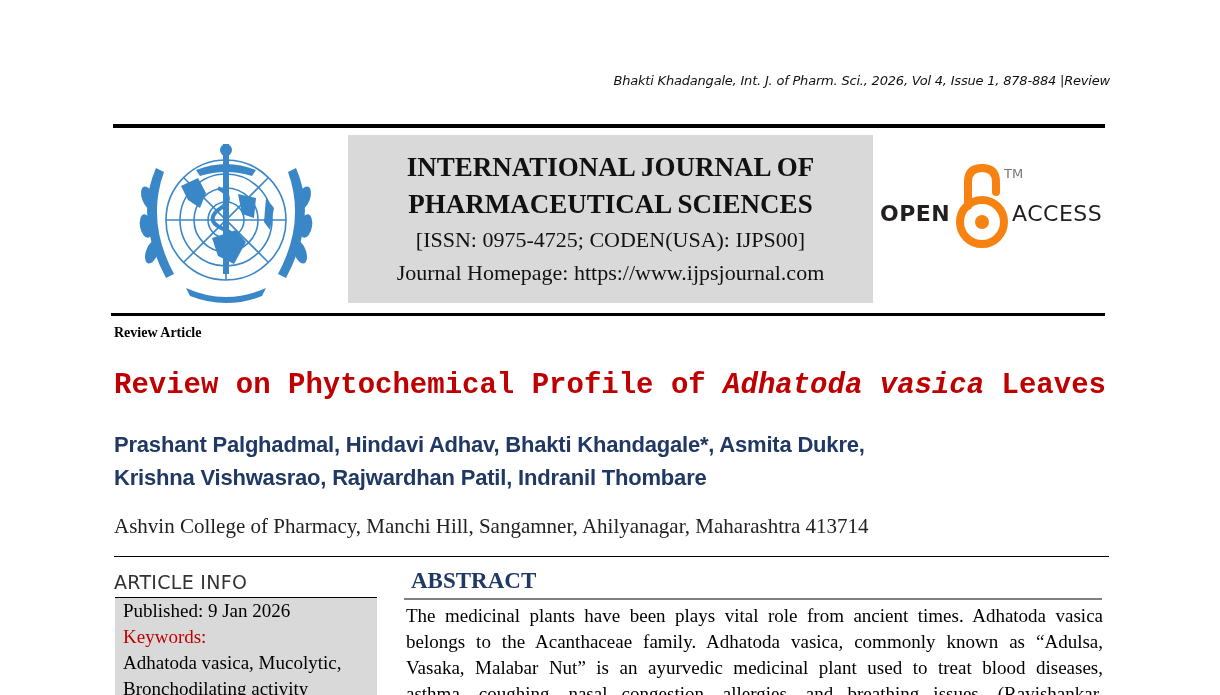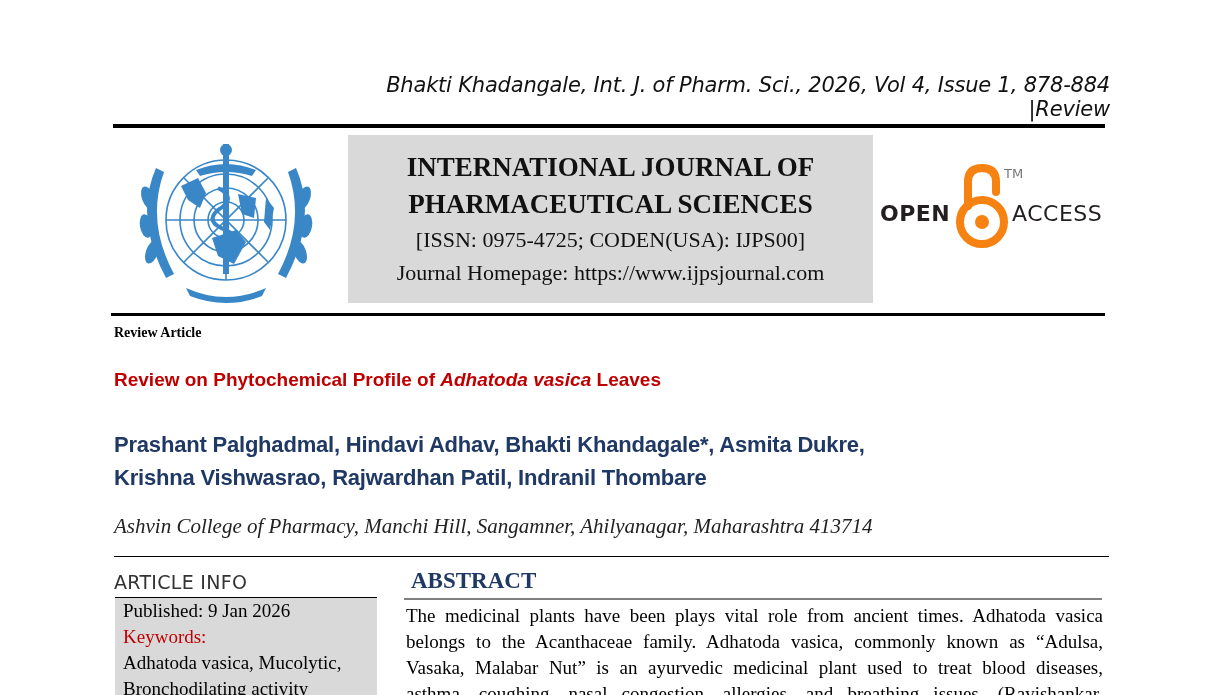--- a/index.html
+++ b/index.html
@@ -1,33 +1,33 @@
 <!DOCTYPE html>
 <html><head>
 <meta charset="utf-8">
 <style>
   html, body { margin: 0; padding: 0; background: #ffffff; }
   body { width: 1220px; height: 695px; overflow: hidden; position: relative; font-family: "Liberation Serif", serif; color: #000; }
-  .running-header { position: absolute; left: 380px; top: 73px; width: 730px; text-align: right; font-family: "DejaVu Sans", sans-serif; font-style: italic; font-size: 21px; color: #111; letter-spacing: -0.2px; }
+  .running-header { position: absolute; left: 380px; top: 73px; width: 730px; text-align: right; font-family: "DejaVu Sans", sans-serif; font-style: italic; font-size: 13px; color: #111; letter-spacing: -0.2px; }
   .rule-top { position: absolute; left: 113px; top: 124px; width: 992px; height: 4px; background: #000; }
   .rule-bottom { position: absolute; left: 111px; top: 313px; width: 994px; height: 3px; background: #000; }
   .logo-emblem { position: absolute; left: 126px; top: 138px; width: 200px; height: 168px; }
   .masthead-box { position: absolute; left: 348px; top: 135px; width: 525px; height: 168px; background: #d9d9d9; text-align: center; }
   .masthead-title { font-family: "Liberation Serif", serif; font-weight: bold; font-size: 27px; line-height: 37px; margin-top: 14px; color: #111; }
   .masthead-issn, .masthead-home { font-family: "Liberation Serif", serif; font-size: 22px; line-height: 33px; color: #111; }
   .oa-logo { position: absolute; left: 880px; top: 162px; width: 230px; height: 90px; }
   .oa-open { position: absolute; left: 0; top: 39px; font-family: "DejaVu Sans", sans-serif; font-weight: bold; font-size: 22px; color: #231f20; letter-spacing: 0.5px; }
   .oa-access { position: absolute; left: 132px; top: 39px; font-family: "DejaVu Sans", sans-serif; font-weight: normal; font-size: 22px; color: #231f20; letter-spacing: 0.5px; }
   .oa-tm { position: absolute; left: 124px; top: 4px; font-family: "DejaVu Sans", sans-serif; font-size: 13px; color: #777; }
   .oa-lock { position: absolute; left: 72px; top: 0px; width: 60px; height: 88px; }
   .article-type { position: absolute; left: 114px; top: 325px; font-family: "Liberation Serif", serif; font-weight: bold; font-size: 14px; color: #000; }
-  .article-title { position: absolute; left: 114px; top: 369px; font-family: Liberation Sans, sans-serif; font-weight: bold; font-size: 19px; color: #c00000; white-space: nowrap; }
+  .article-title { position: absolute; left: 114px; top: 369px; font-family: Liberation Mono, monospace; font-weight: bold; font-size: 29px; color: #c00000; white-space: nowrap; }
   .article-title em { font-style: italic; font-weight: bold; }
   .authors { position: absolute; left: 114px; top: 428px; width: 960px; font-family: Liberation Sans, sans-serif; font-weight: bold; font-size: 22px; line-height: 33px; color: #1f3864; letter-spacing: -0.2px; }
-  .affiliation { position: absolute; left: 114px; top: 514px; font-family: "Liberation Serif", serif; font-style: italic; font-size: 21px; color: #222; }
+  .affiliation { position: absolute; left: 114px; top: 514px; font-family: "Liberation Serif", serif; font-size: 21px; color: #222; }
   .rule-mid { position: absolute; left: 114px; top: 556px; width: 995px; height: 1px; background: #000; }
   .info-heading { position: absolute; left: 114px; top: 571px; font-family: "DejaVu Sans", sans-serif; font-size: 19px; font-weight: normal; color: #333; letter-spacing: 0.3px; }
   .info-box { position: absolute; left: 115px; top: 597px; width: 262px; height: 110px; background: #d9d9d9; border-top: 1.5px solid #000; }
   .info-line { padding-left: 8px; font-family: "Liberation Serif", serif; font-size: 19px; line-height: 26px; color: #000; white-space: nowrap; }
   .info-line.kw-label { color: #c00000; }
   .abstract-heading { position: absolute; left: 411px; top: 568px; font-family: "Liberation Serif", serif; font-weight: bold; font-size: 23px; color: #1f3864; }
   .abstract-rule { position: absolute; left: 404px; top: 598px; width: 698px; height: 2px; background: #808080; }
   .abstract-body { position: absolute; left: 406px; top: 603px; width: 697px; font-family: "Liberation Serif", serif; font-size: 19px; line-height: 26px; text-align: justify; color: #000; }
   .abstract-body p { margin: 0; text-align-last: justify; }
 </style>

